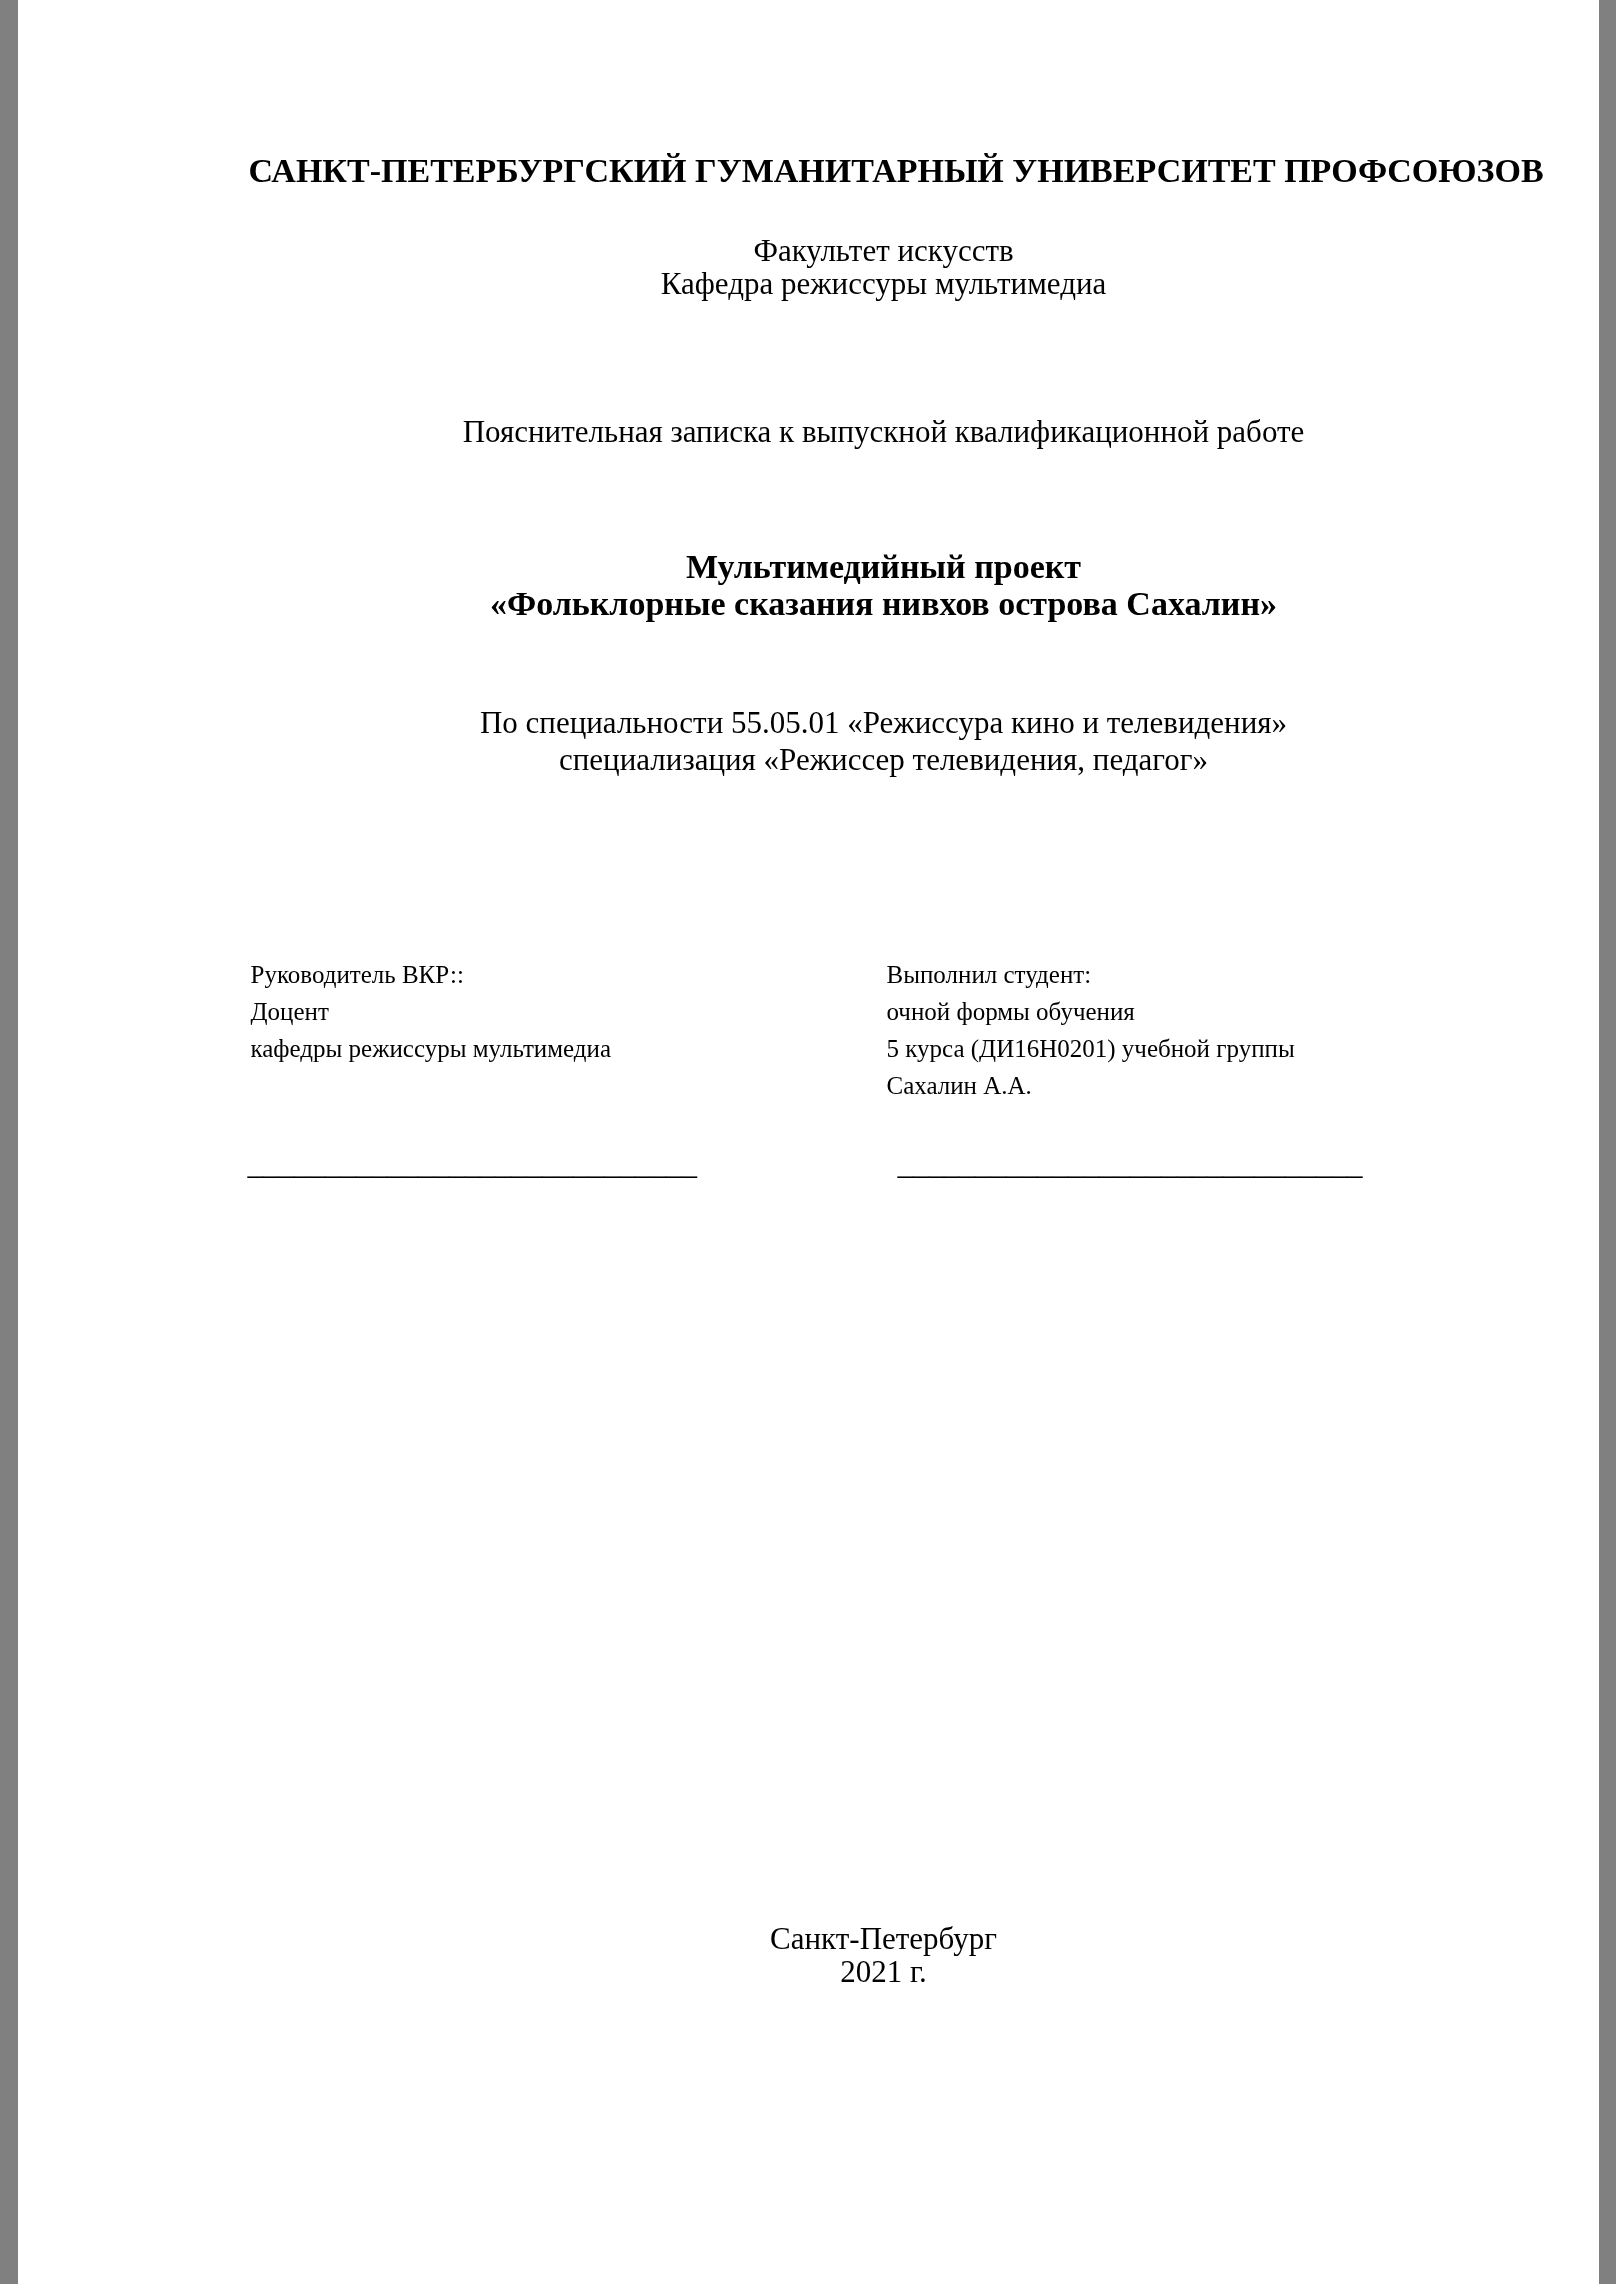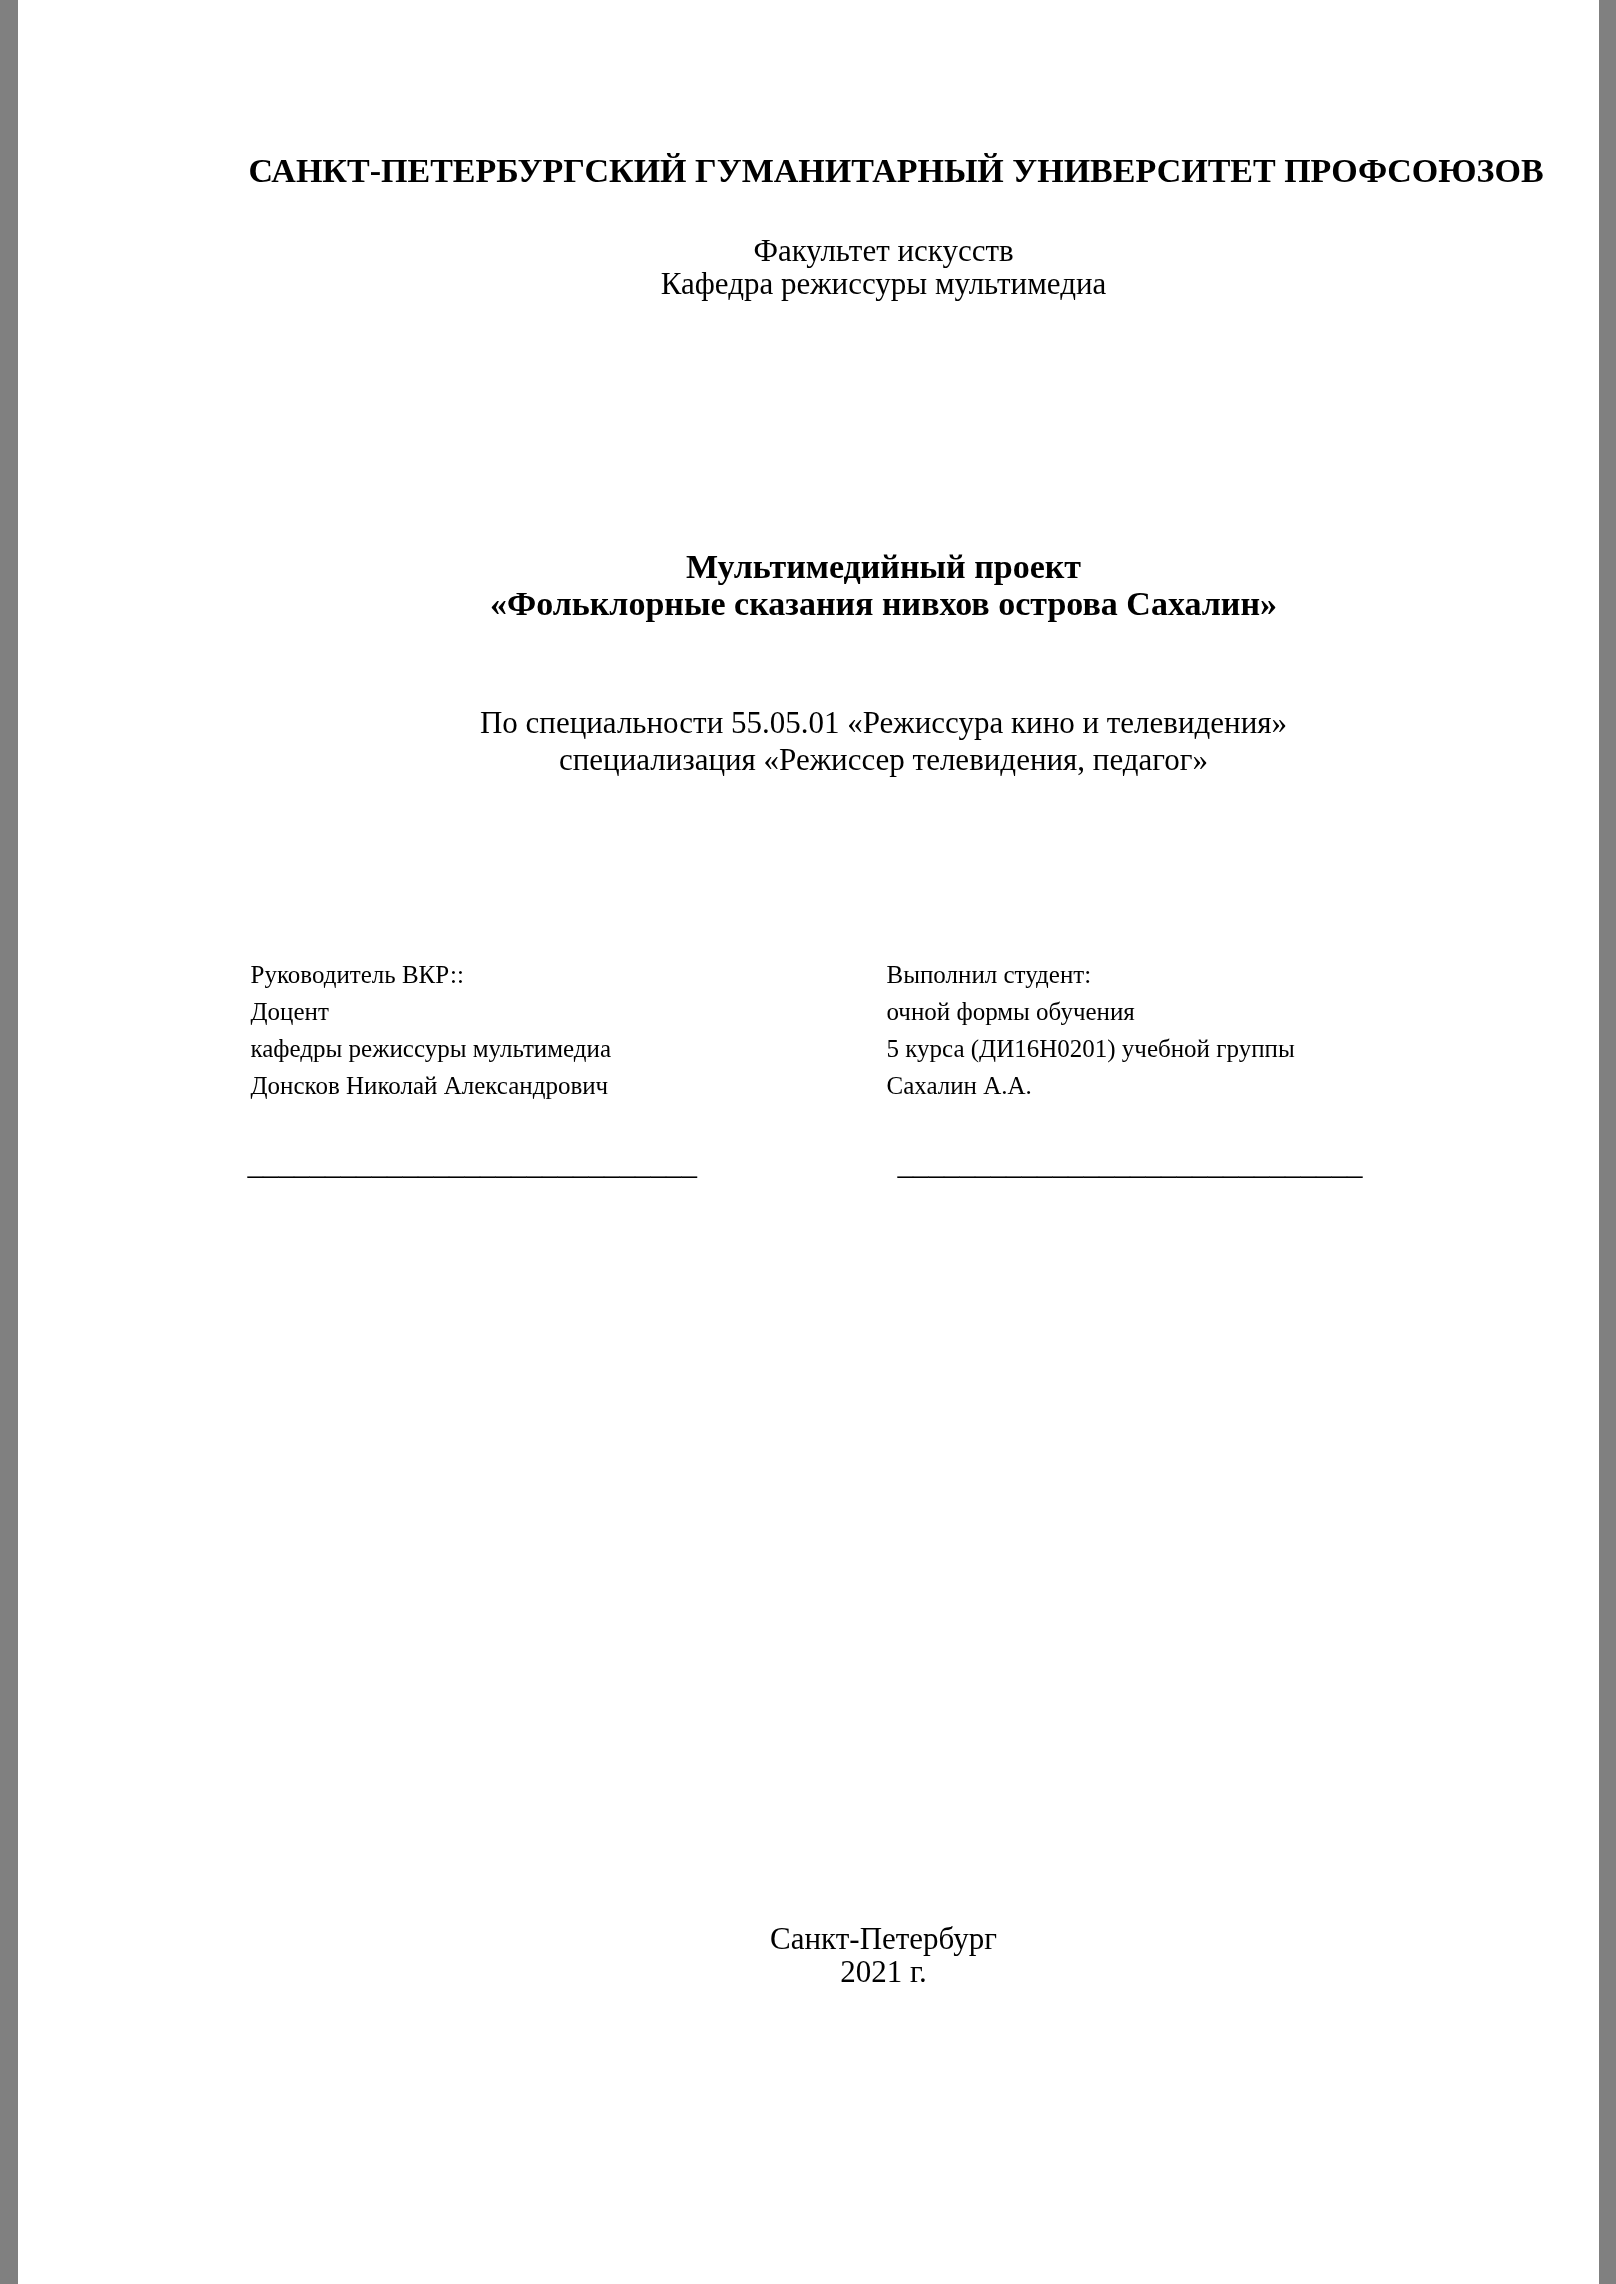--- a/index.html
+++ b/index.html
@@ -85,36 +85,36 @@
 
 <div class="page">
 
   <div class="centered title-line">САНКТ-ПЕТЕРБУРГСКИЙ ГУМАНИТАРНЫЙ УНИВЕРСИТЕТ ПРОФСОЮЗОВ</div>
 
   <div class="centered dept-block">
     <span class="line">Факультет искусств</span>
     <span class="line">Кафедра режиссуры мультимедиа</span>
   </div>
 
+  <div class="centered note-line body-text">Пояснительная записка к выпускной квалификационной работе</div>
 
   <div class="centered project-block bold-text">
     <span class="line">Мультимедийный проект</span>
     <span class="line">«Фольклорные сказания нивхов острова Сахалин»</span>
   </div>
 
   <div class="centered specialty-block body-text">
     <span class="line">По специальности 55.05.01 «Режиссура кино и телевидения»</span>
     <span class="line">специализация «Режиссер телевидения, педагог»</span>
   </div>
 
   <div class="col col-left">
     <span class="line">Руководитель ВКР::</span>
     <span class="line">Доцент</span>
     <span class="line">кафедры режиссуры мультимедиа</span>
-    <span class="line">Донсков Николай Александрович</span>
   </div>
 
   <div class="col col-right">
     <span class="line">Выполнил студент:</span>
     <span class="line">очной формы обучения</span>
     <span class="line">5 курса (ДИ16Н0201) учебной группы</span>
     <span class="line">Сахалин А.А.</span>
   </div>
 
   <div class="sig sig-left">_____________________________</div>

